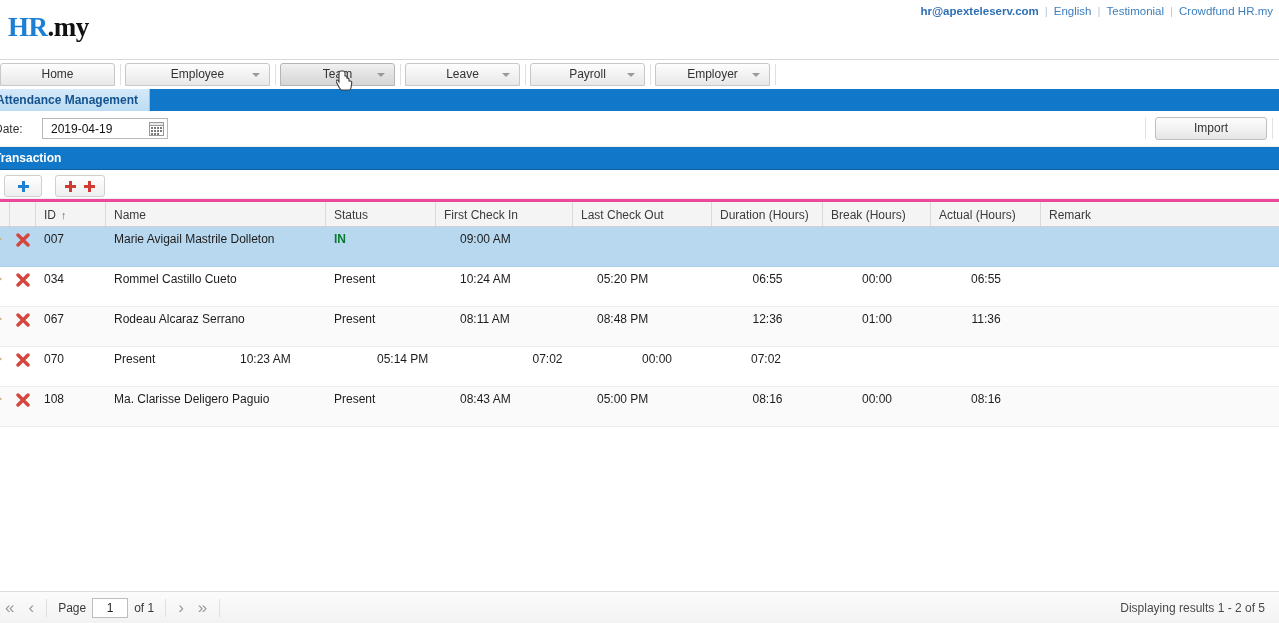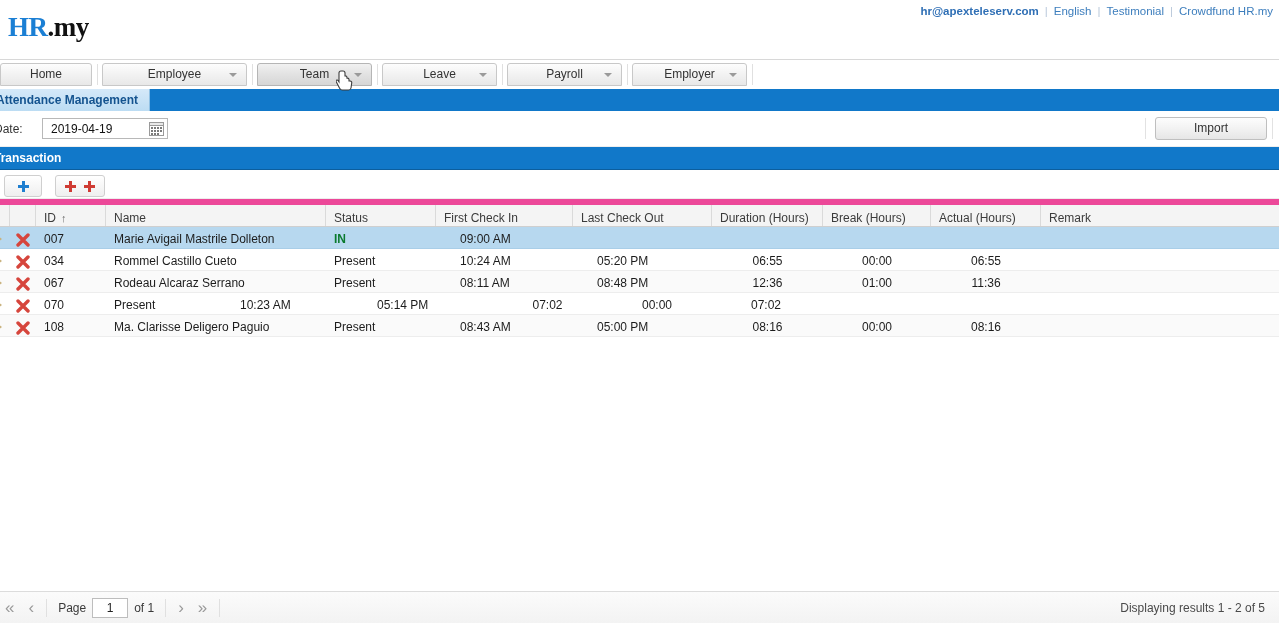--- a/index.html
+++ b/index.html
@@ -221,21 +221,21 @@
   .plus::before { left: 4px; top: 0; width: 3px; height: 11px; }
   .plus::after  { left: 0; top: 4px; width: 11px; height: 3px; }
   .plus.red::before, .plus.red::after { background: #cf3b33; }
 
   
   .grid { width: 1279px; background: #fff; }
   .ghead {
     display: flex;
     height: 28px;
     background: #f4f4f4;
-    border-top: 6px solid #ec4899;
+    border-top: 3px solid #ec4899;
     border-bottom: 1px solid #cfcfcf;
   }
   .ghead .cell {
     border-right: 1px solid #dadada;
     font-size: 12px;
     color: #3b3b3b;
     line-height: 27px;
     padding-left: 8px;
     overflow: hidden;
     white-space: nowrap;
@@ -243,21 +243,21 @@
   .ghead .cell.last { border-right: none; }
   .sortarrow {
     display: inline-block;
     margin-left: 5px;
     color: #6a6a6a;
     font-size: 11px;
   }
 
   .grow {
     display: flex;
-    height: 22px;
+    height: 40px;
     border-bottom: 1px solid #ededed;
     background: #ffffff;
   }
   .grow.alt { background: #fafafa; }
   .grow.sel { background: #b7d8ef; border-bottom: 1px solid #a9cee8; }
   .grow .cell {
     font-size: 12px;
     color: #1c1c1c;
     line-height: 25px;
     padding-left: 8px;
@@ -354,21 +354,21 @@
   <div class="logo">
     <span class="hr">HR</span><span class="my">.my</span>
   </div>
   <div class="toplinks">
     <a href="#">hr@apexteleserv.com</a><span class="sep">|</span><a href="#" class="plain">English</a><span class="sep">|</span><a href="#" class="plain">Testimonial</a><span class="sep">|</span><a href="#" class="plain">Crowdfund HR.my</a>
   </div>
 </div>
 
 <div class="menubar">
   <div class="menu-wrap">
-    <div class="mbtn" style="width:92px">
+    <div class="mbtn" style="width:115px">
       <span>Home</span>
     </div>
     <div class="mdiv"></div>
     <div class="mbtn" style="width:145px">
       <span>Employee</span>
       <span class="caret"></span>
     </div>
     <div class="mdiv"></div>
     <div class="mbtn active" style="width:115px">
       <span>Team</span>

